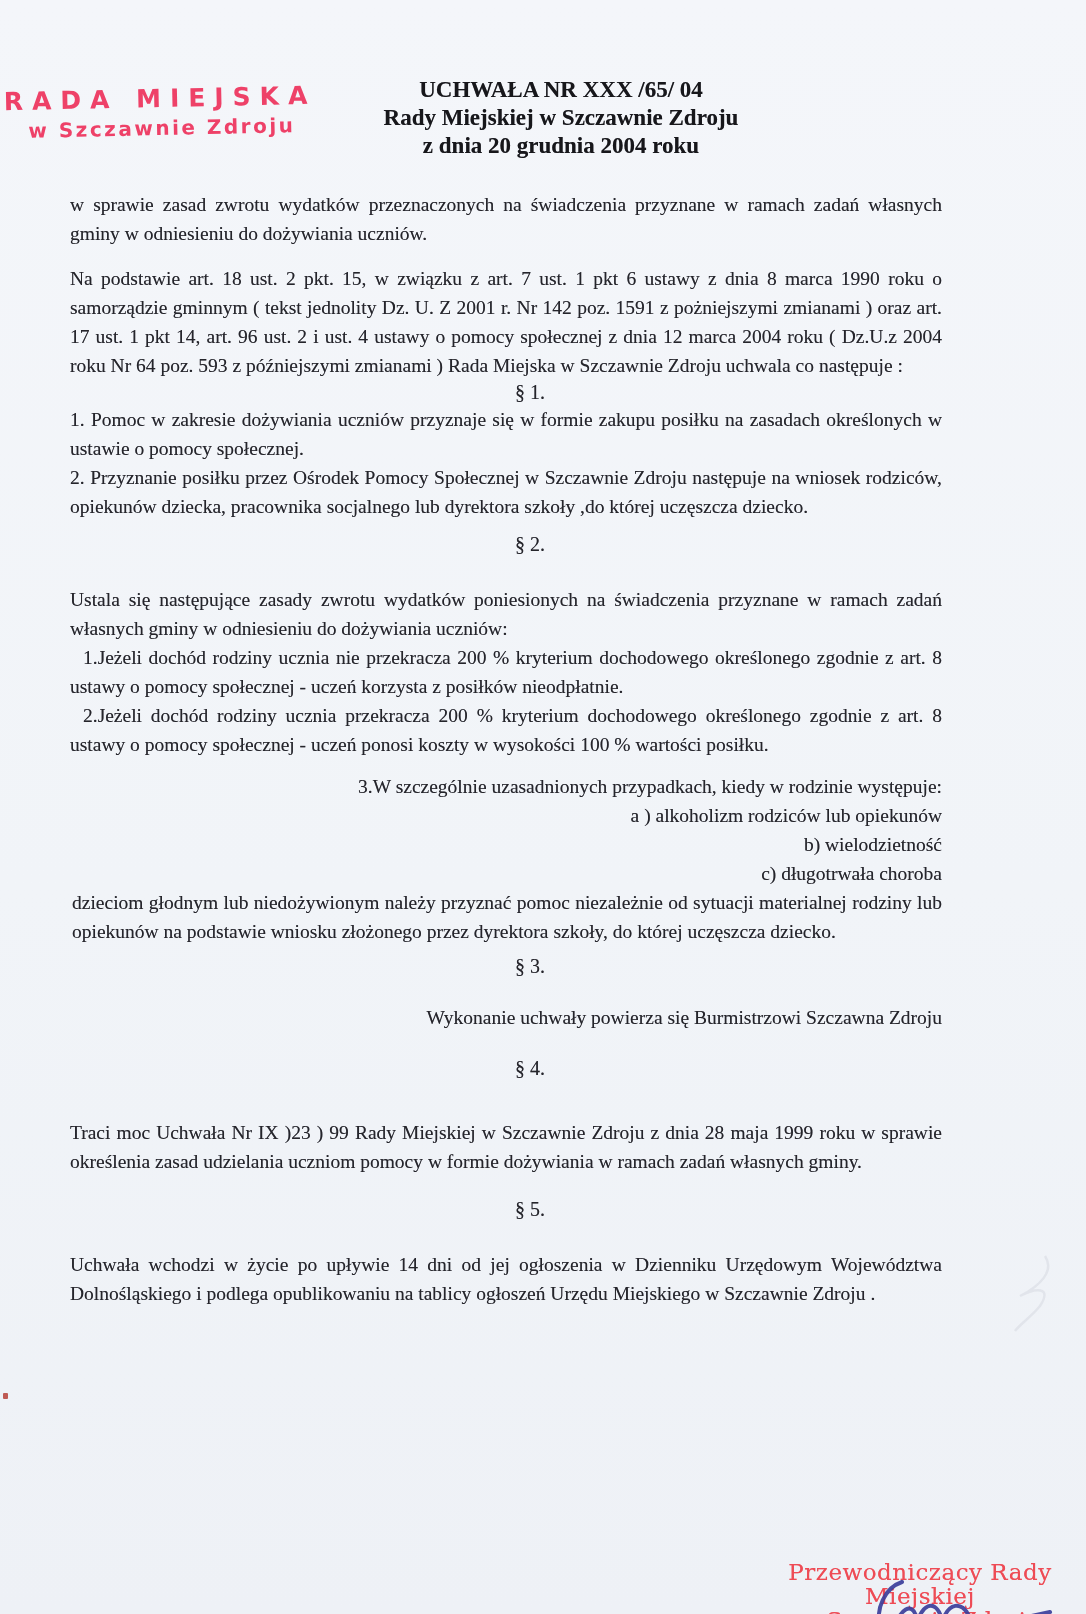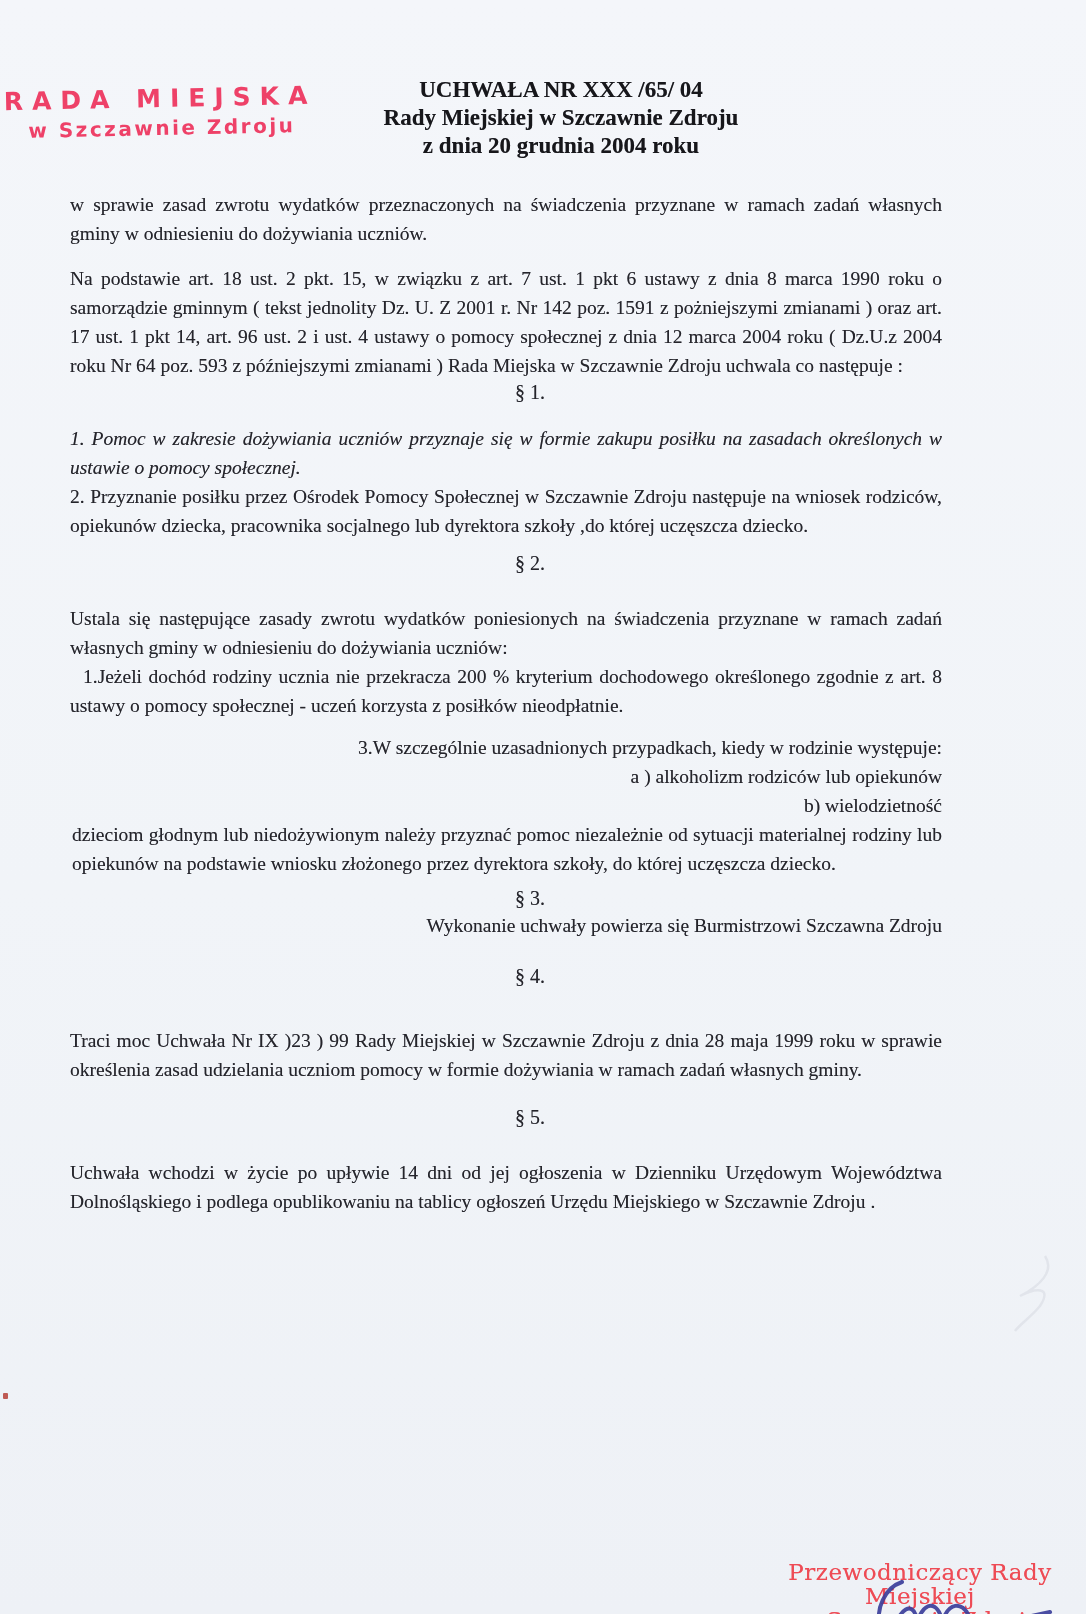--- a/index.html
+++ b/index.html
@@ -38,26 +38,26 @@
     color:#ee4168;
     transform:rotate(-1.2deg);
     font-weight:600;
   }
   .stamp-top .l1{font-size:25px;letter-spacing:9px;white-space:nowrap;}
   .stamp-top .l2{font-size:20px;letter-spacing:2.5px;margin:3px 0 0 24px;white-space:nowrap;}
   
   .subject{margin-top:30px;}
   .legal{margin-top:16px;}
   .h1m{margin-top:0;}
-  .s1m{margin-top:19px;font-style:italic;}
+  .s1m{}
   .h2m{margin-top:11px;}
   .s2i{margin-top:28px;}
   .it3{margin-top:13px;}
   .h3m{margin-top:8px;}
-  .s3m{}
+  .s3m{margin-top:24px;}
   .h4m{margin-top:24px;}
   .s4m{margin-top:37px;}
   .h5m{margin-top:21px;}
   .s5m{margin-top:28px;}
   
   .sig-block{
     position:absolute;left:770px;top:1484px;width:300px;
     text-align:center;
     font-family:"DejaVu Serif",serif;
   }
@@ -90,23 +90,25 @@
 
     <div class="para legal">Na podstawie art. 18 ust. 2 pkt. 15, w związku z art. 7  ust.  1 pkt 6 ustawy z dnia 8 marca 1990 roku o samorządzie gminnym ( tekst jednolity Dz. U. Z 2001 r. Nr 142 poz. 1591 z pożniejszymi zmianami )  oraz art. 17 ust. 1 pkt 14, art. 96 ust. 2 i ust. 4   ustawy o pomocy społecznej z dnia 12 marca 2004 roku ( Dz.U.z 2004 roku Nr 64 poz. 593 z późniejszymi zmianami ) Rada Miejska w Szczawnie Zdroju uchwala co następuje :</div>
 
     <div class="sec-h h1m">§ 1.</div>
     <div class="para s1m">1. Pomoc w  zakresie dożywiania uczniów przyznaje się  w formie zakupu posiłku  na zasadach określonych w ustawie o pomocy społecznej.</div>
     <div class="para">2. Przyznanie posiłku  przez Ośrodek Pomocy Społecznej w Szczawnie Zdroju następuje na wniosek rodziców, opiekunów dziecka, pracownika socjalnego lub dyrektora szkoły ,do której uczęszcza dziecko.</div>
 
     <div class="sec-h h2m">§ 2.</div>
     <div class="para s2i">Ustala się następujące zasady zwrotu wydatków poniesionych na świadczenia przyznane w ramach zadań własnych gminy w odniesieniu do dożywiania uczniów:</div>
     <div class="para ind">1.Jeżeli dochód  rodziny ucznia  nie przekracza  200 % kryterium dochodowego określonego zgodnie z art. 8 ustawy o pomocy społecznej  - uczeń korzysta z posiłków nieodpłatnie.</div>
+    <div class="para ind">2.Jeżeli dochód  rodziny ucznia  przekracza  200 % kryterium dochodowego określonego zgodnie z art. 8 ustawy o pomocy społecznej  - uczeń ponosi koszty w wysokości 100 % wartości posiłku.</div>
     <div class="noj ind it3">3.W szczególnie uzasadnionych przypadkach, kiedy w rodzinie występuje:</div>
     <div class="noj sub">a )  alkoholizm rodziców lub opiekunów</div>
     <div class="noj sub">b)   wielodzietność</div>
+    <div class="noj sub">c)   długotrwała choroba</div>
     <div class="para sub">dzieciom  głodnym  lub  niedożywionym  należy  przyznać  pomoc  niezależnie  od  sytuacji materialnej rodziny lub opiekunów na podstawie wniosku  złożonego przez dyrektora szkoły, do której  uczęszcza dziecko.</div>
 
     <div class="sec-h h3m">§ 3.</div>
     <div class="noj s3m">Wykonanie uchwały powierza się  Burmistrzowi  Szczawna Zdroju</div>
 
     <div class="sec-h h4m">§ 4.</div>
     <div class="para s4m">Traci moc Uchwała Nr IX )23 ) 99 Rady Miejskiej w Szczawnie Zdroju z dnia 28 maja 1999 roku w sprawie  określenia zasad udzielania uczniom pomocy w formie dożywiania w ramach zadań własnych gminy.</div>
 
     <div class="sec-h h5m">§ 5.</div>
     <div class="para s5m">Uchwała wchodzi w życie po upływie 14 dni   od jej ogłoszenia w Dzienniku   Urzędowym Województwa Dolnośląskiego i  podlega opublikowaniu na tablicy ogłoszeń  Urzędu Miejskiego w Szczawnie Zdroju .</div>

